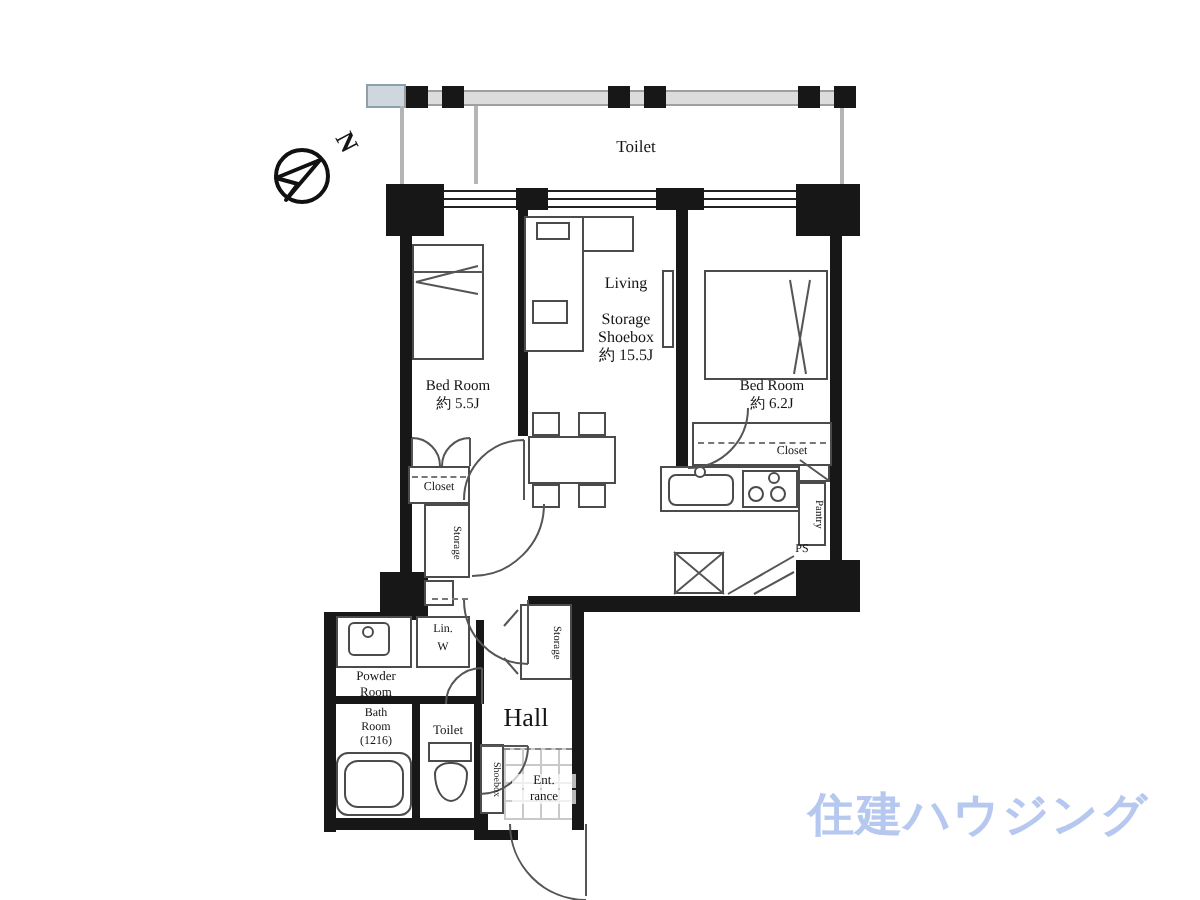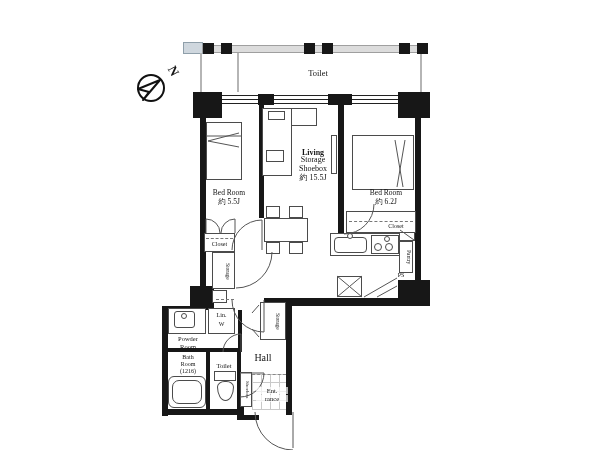--- a/index.html
+++ b/index.html
@@ -81,21 +81,21 @@
   <div class="box" style="left:262px;top:108px;width:55px;height:18px;"></div>
   <div class="box" style="left:262px;top:108px;width:30px;height:68px;"></div>
   <div class="box" style="left:268px;top:111px;width:17px;height:9px;"></div>
   <div class="box" style="left:266px;top:150px;width:18px;height:12px;"></div>
   <div class="box" style="left:331px;top:135px;width:6px;height:39px;"></div>
   <div class="box" style="left:266px;top:206px;width:14px;height:12px;"></div>
   <div class="box" style="left:289px;top:206px;width:14px;height:12px;"></div>
   <div class="box" style="left:264px;top:218px;width:44px;height:24px;"></div>
   <div class="box" style="left:266px;top:242px;width:14px;height:12px;"></div>
   <div class="box" style="left:289px;top:242px;width:14px;height:12px;"></div>
-  <div class="label" style="left:287px;top:149px;width:52px;font-size:8px;font-weight:bold;">Living</div>
+  <div class="label" style="left:287px;top:138px;width:52px;font-size:8px;">Living</div>
   <div class="label" style="left:287px;top:156px;width:52px;font-size:8px;">Storage</div>
   <div class="label" style="left:287px;top:165px;width:52px;font-size:8px;">Shoebox</div>
   <div class="label" style="left:287px;top:174px;width:52px;font-size:8px;">約 15.5J</div>
 
   <div class="box" style="left:330px;top:233px;width:76px;height:23px;"></div>
   <div class="box" style="left:334px;top:237px;width:33px;height:16px;border-radius:4px;"></div>
   <div class="circ" style="left:347px;top:233px;width:6px;height:6px;"></div>
   <div class="box" style="left:371px;top:235px;width:28px;height:19px;"></div>
   <div class="circ" style="left:374px;top:243px;width:8px;height:8px;"></div>
   <div class="circ" style="left:385px;top:243px;width:8px;height:8px;"></div>
@@ -123,21 +123,21 @@
   <div class="label" style="left:166px;top:343px;width:44px;font-size:6.5px;">Room</div>
   <div class="label" style="left:172px;top:354px;width:32px;font-size:6px;">Bath</div>
   <div class="label" style="left:172px;top:361px;width:32px;font-size:6px;">Room</div>
   <div class="label" style="left:172px;top:368px;width:32px;font-size:6px;">(1216)</div>
   <div class="box" style="left:168px;top:376px;width:38px;height:32px;border-radius:6px;"></div>
   <div class="box" style="left:172px;top:380px;width:30px;height:24px;border-radius:7px;"></div>
   <div class="label" style="left:210px;top:362px;width:28px;font-size:6.5px;">Toilet</div>
   <div class="box" style="left:214px;top:371px;width:22px;height:10px;"></div>
   <div class="box" style="left:217px;top:381px;width:17px;height:20px;border-radius:45% 45% 50% 50% / 30% 30% 70% 70%;"></div>
 
-  <div class="label" style="left:249px;top:352px;width:28px;font-size:10px;">Hall</div>
+  <div class="label" style="left:249px;top:352px;width:28px;font-size:13px;">Hall</div>
   <div class="box" style="left:260px;top:302px;width:26px;height:38px;"></div>
   <div class="label v" style="left:266px;top:306px;width:14px;height:30px;font-size:5.5px;">Storage</div>
   <div class="grid" style="left:252px;top:374px;width:34px;height:36px;"></div>
   <div class="box" style="left:240px;top:372px;width:12px;height:35px;"></div>
   <div class="label v" style="left:242px;top:374px;width:8px;height:31px;font-size:5px;">Shoebox</div>
   <div class="label" style="left:256px;top:387px;width:32px;font-size:6.5px;background:rgba(255,255,255,.7);">Ent.</div>
   <div class="label" style="left:256px;top:395px;width:32px;font-size:6.5px;background:rgba(255,255,255,.7);">rance</div>
 
   <svg class="overlay" width="600" height="450" viewBox="0 0 600 450">
     <g stroke="#555" stroke-width="1" fill="none">
@@ -173,14 +173,15 @@
       <path d="M 259 305 L 252 313 M 259 337 L 252 329"></path>
     </g>
 
     <g>
       <circle cx="151" cy="88" r="13" stroke="#111" stroke-width="2" fill="none"></circle>
       <path d="M 160 80 L 138 89 L 149 92 L 143 100 Z" fill="#fff" stroke="#111" stroke-width="2" stroke-linejoin="round"></path>
     </g>
   </svg>
   <div class="label" style="left:163px;top:64px;width:20px;font-size:13px;font-weight:bold;transform:rotate(62deg);">N</div>
 
+  <div class="watermark" style="left:404px;top:392px;">住建ハウジング</div>
 
 </div>
 
 </body></html>

